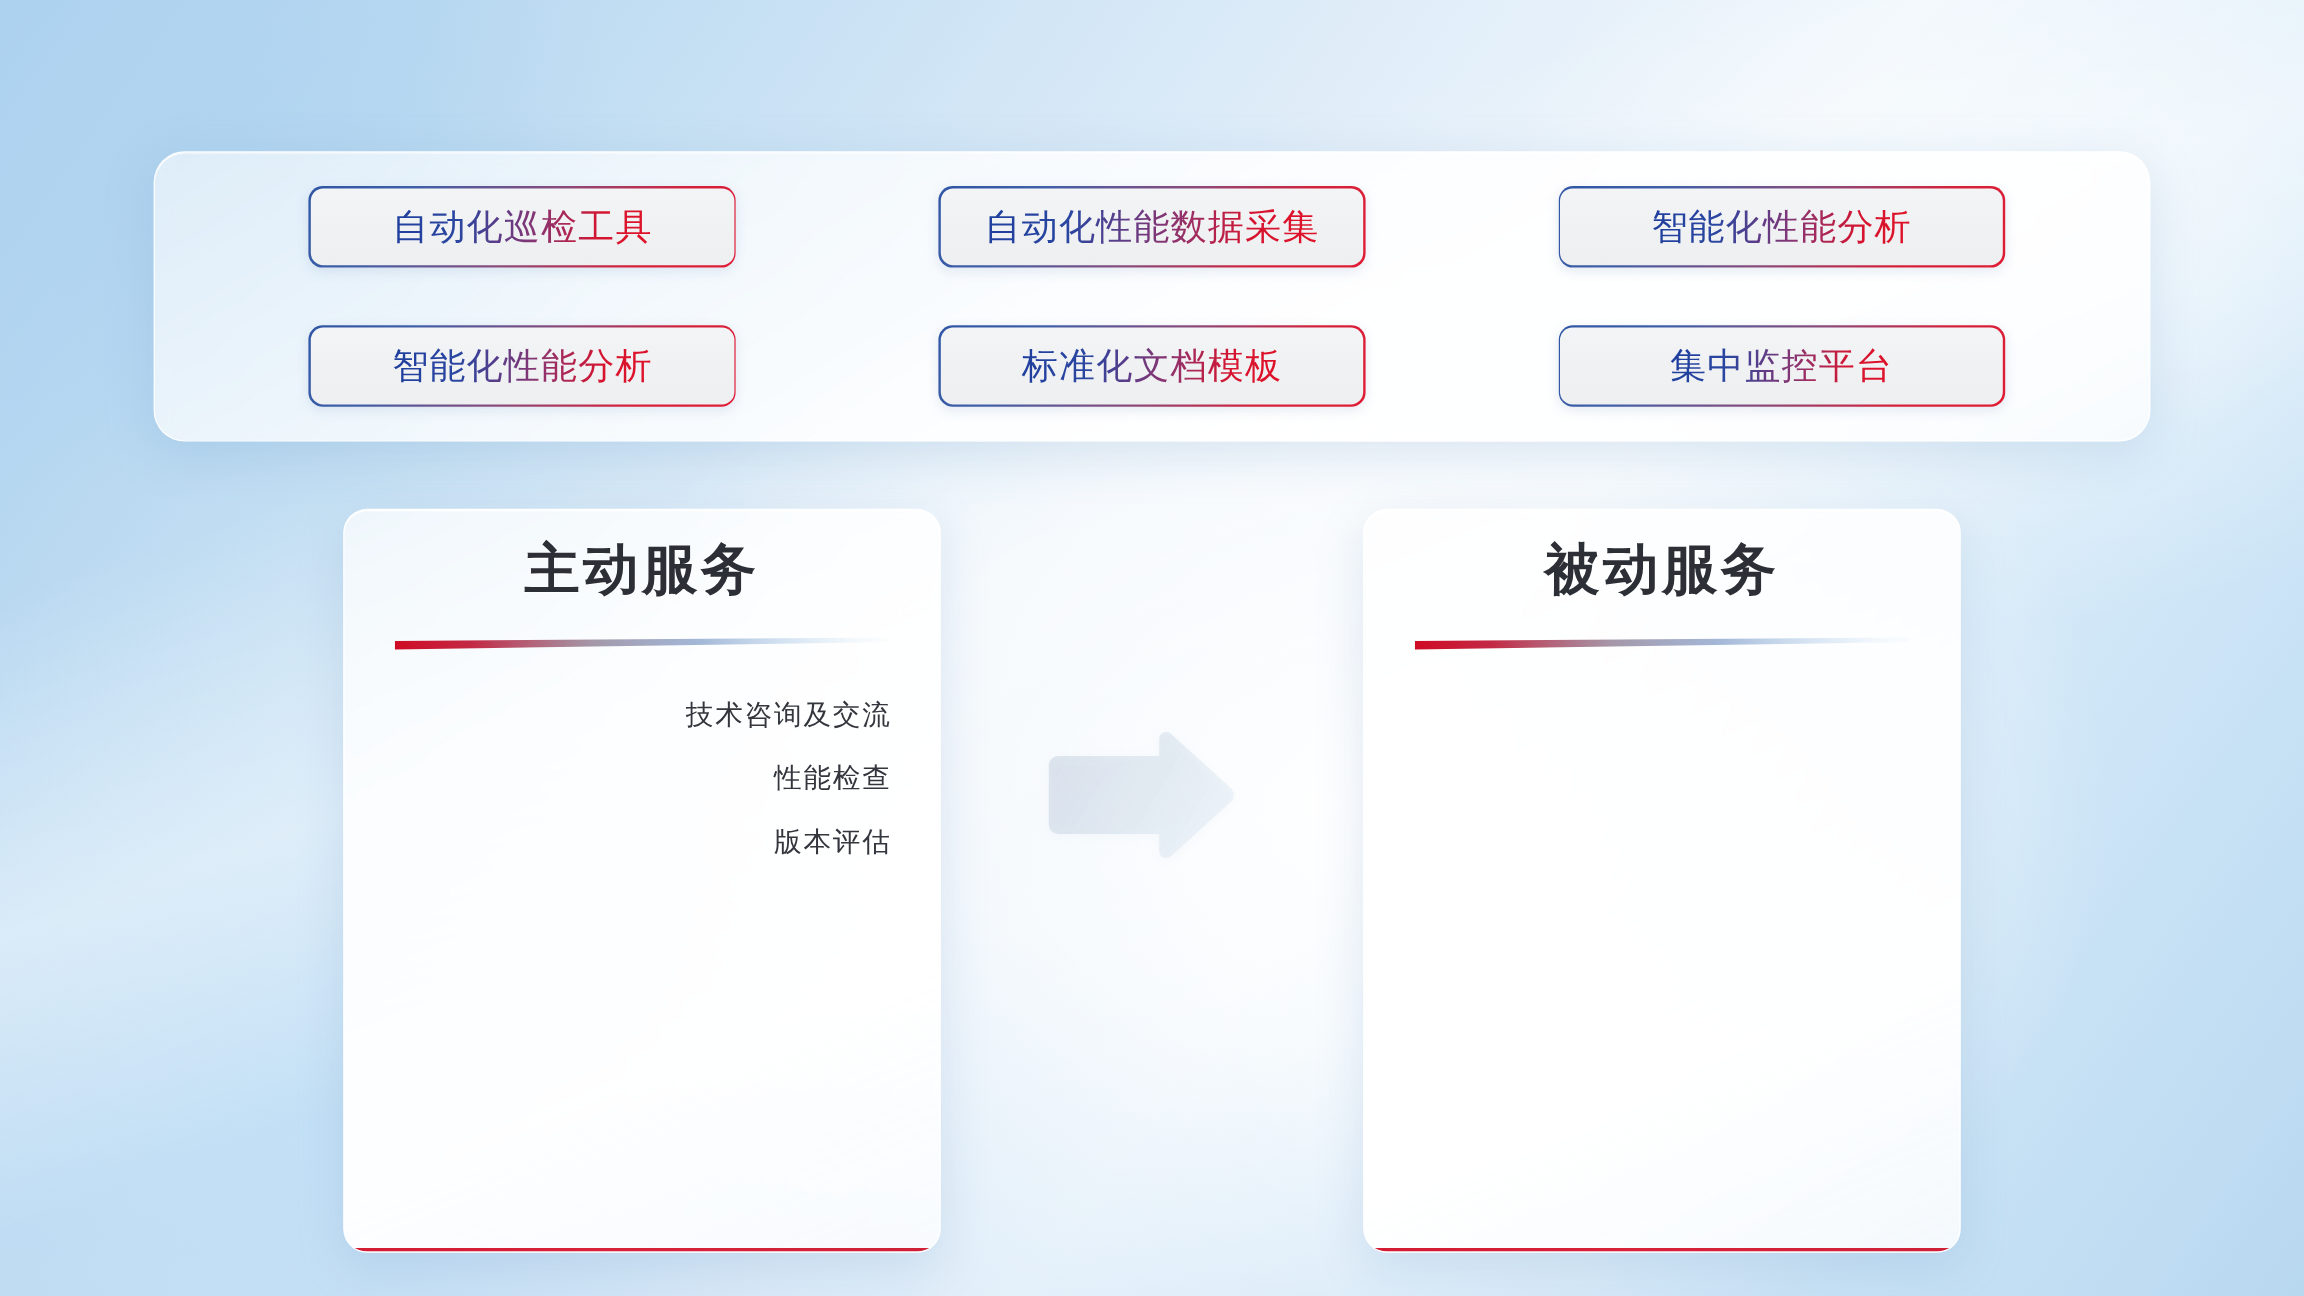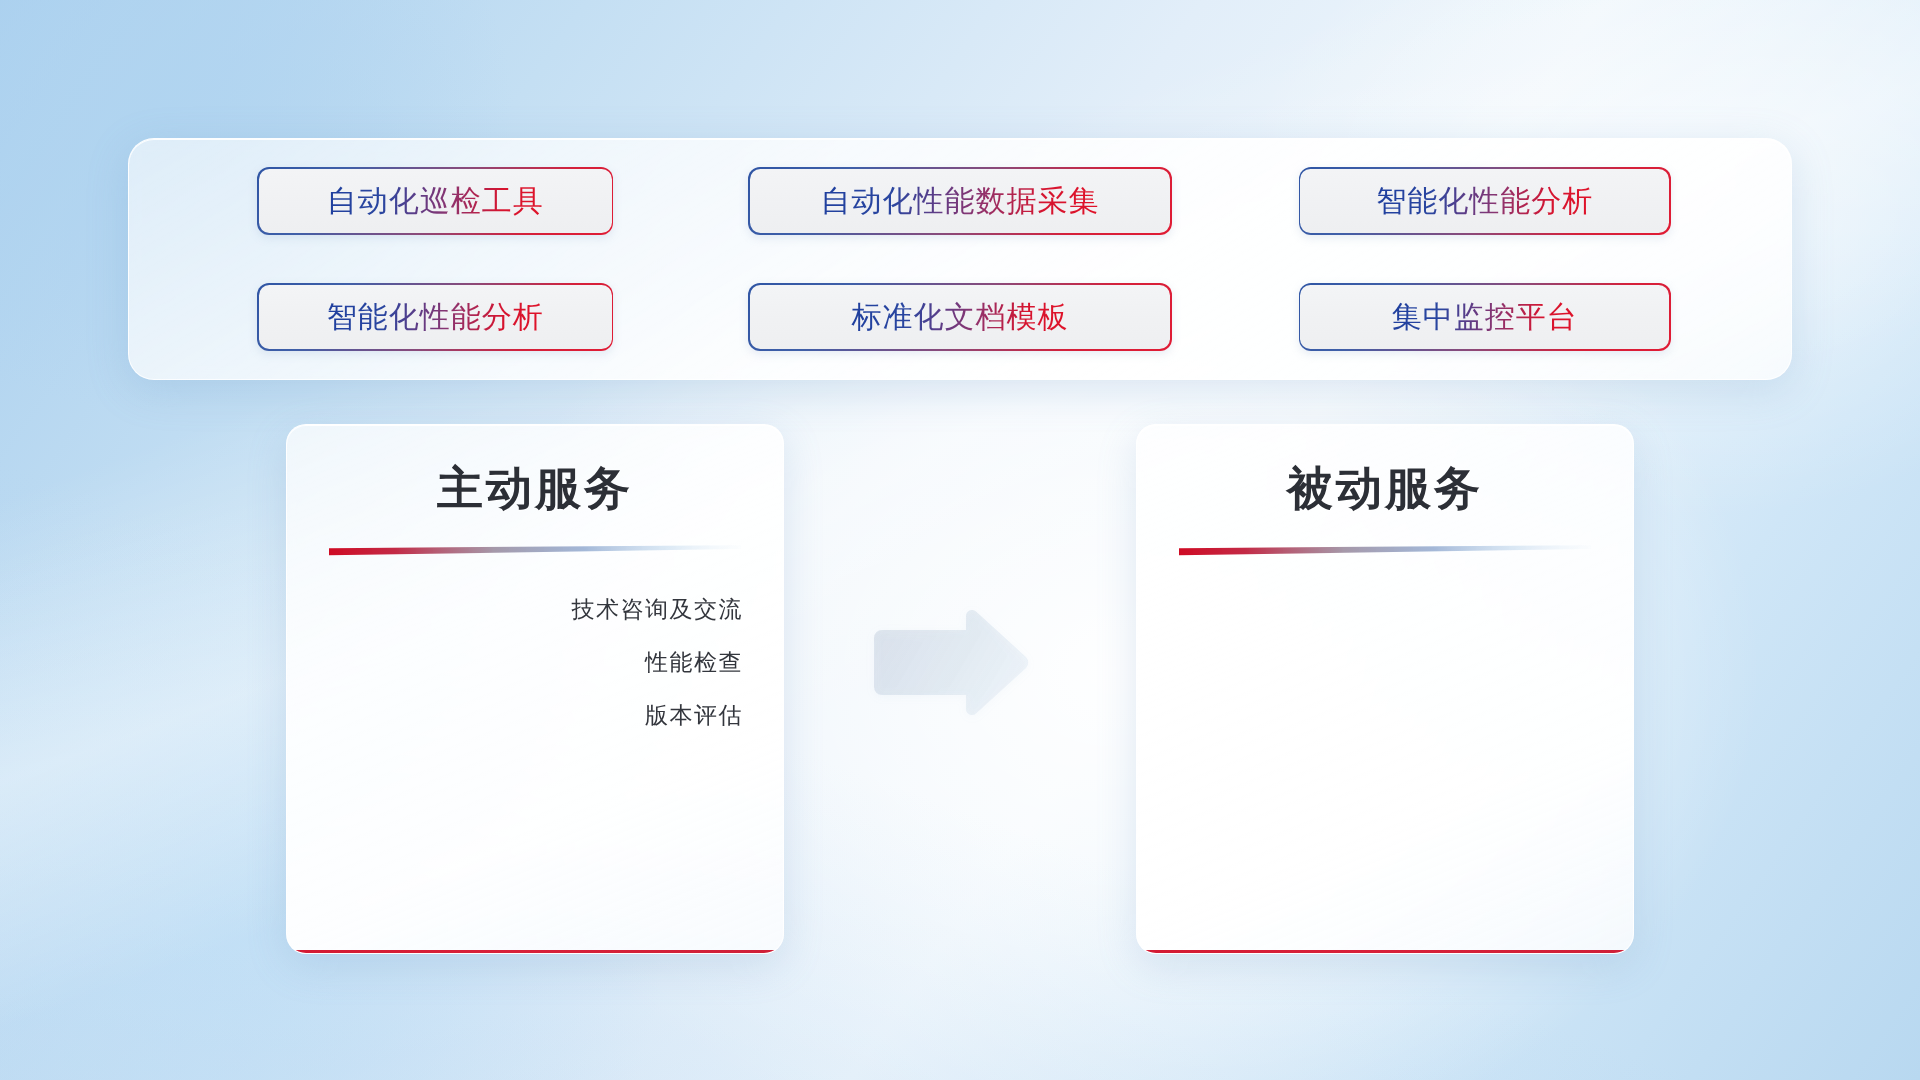--- a/index.html
+++ b/index.html
@@ -33,21 +33,21 @@
     background:
       linear-gradient(160deg, rgba(255,255,255,0.0) 28%, rgba(255,255,255,0.42) 44%, rgba(255,255,255,0.0) 58%),
       linear-gradient(20deg, rgba(170,206,238,0.35) 0%, rgba(255,255,255,0.0) 35%);
     pointer-events: none;
   }
 
   
   #top-panel {
     position: absolute;
     left: 128px;
-    top: 138px;
+    top: 126px;
     width: 1664px;
     height: 242px;
     border-radius: 26px;
     background: linear-gradient(150deg, rgba(255,255,255,0.58) 0%, rgba(255,255,255,0.80) 35%, rgba(255,255,255,0.92) 62%, rgba(255,255,255,0.74) 100%);
     border: 1px solid rgba(255,255,255,0.85);
     box-shadow: 0 10px 42px rgba(110,155,200,0.22), inset 0 1px 0 rgba(255,255,255,0.9);
     backdrop-filter: blur(6px);
     display: grid;
     grid-template-columns: repeat(3, 1fr);
     grid-template-rows: 1fr 1fr;
@@ -83,35 +83,35 @@
     white-space: nowrap;
     background: linear-gradient(96deg, #1f3f9e 0%, #2a46a0 26%, #8b3470 56%, #d6142f 80%, #e01228 100%);
     -webkit-background-clip: text;
     background-clip: text;
     color: transparent;
     -webkit-text-fill-color: transparent;
   }
 
   
   .chip.col-a { width: 356px; }
-  .chip.col-b { width: 424px; }
+  .chip.col-b { width: 356px; }
   .chip.col-c { width: 372px; }
 
   
   .card {
     position: absolute;
     width: 498px;
-    height: 530px;
+    height: 620px;
     top: 424px;
     border-radius: 20px;
     background: linear-gradient(158deg, rgba(255,255,255,0.72) 0%, rgba(255,255,255,0.90) 40%, rgba(255,255,255,0.97) 70%, rgba(250,252,254,0.88) 100%);
     border: 1px solid rgba(255,255,255,0.9);
     box-shadow: 0 12px 40px rgba(110,150,195,0.20), inset 0 1px 0 rgba(255,255,255,0.95);
     backdrop-filter: blur(4px);
-    padding: 34px 40px 30px;
+    padding: 20px 40px 30px;
     display: flex;
     flex-direction: column;
     overflow: hidden;
   }
   .card::after {
     content: "";
     position: absolute;
     left: 0; right: 0; bottom: 0;
     height: 2.6px;
     background: linear-gradient(90deg, #d31b33 0%, #d8213a 45%, #cf2038 100%);

